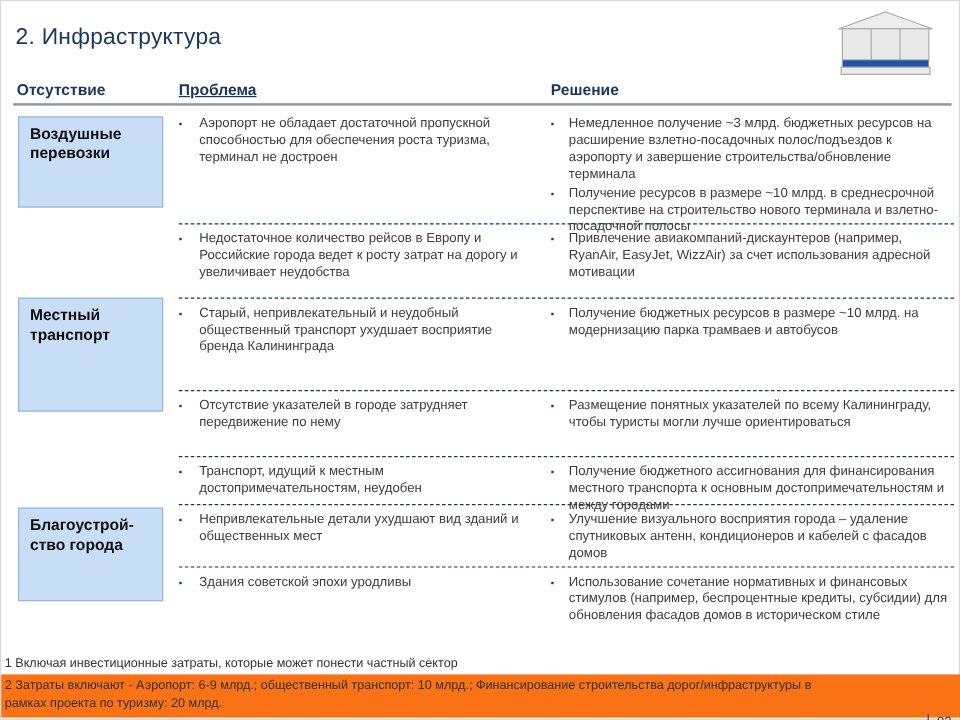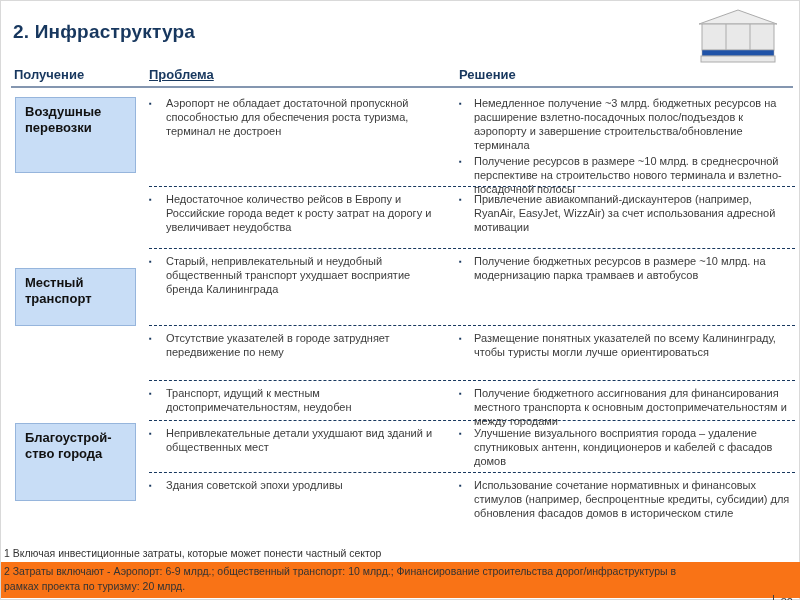--- a/index.html
+++ b/index.html
@@ -1,37 +1,37 @@
 <!DOCTYPE html>
 <html><head>
 <meta charset="utf-8">
 <style>
   * { margin:0; padding:0; box-sizing:border-box; }
   html,body { width:800px; height:600px; }
   body { font-family:"Liberation Sans", sans-serif; background:#ffffff; position:relative; overflow:hidden; }
 
   .slide { position:absolute; left:0; top:0; width:800px; height:600px; background:#fff; border:1px solid #d9d9d9; }
 
-  .title { position:absolute; left:12px; top:20px; font-size:19px; font-weight:bold; color:#17375E; letter-spacing:0.2px; }
+  .title { position:absolute; left:12px; top:20px; font-size:19px; font-weight:normal; color:#17375E; letter-spacing:0.2px; }
 
   
   .bicon { position:absolute; left:696px; top:6px; width:82px; height:56px; }
 
   
   .th { position:absolute; top:66px; font-size:13px; font-weight:bold; color:#17375E; }
   .th-cat { left:13px; }
   .th-prob { left:148px;text-decoration:underline; }
   .th-sol { left:458px;text-align:center; }
   .head-rule { position:absolute; left:10px; top:85px; width:782px; height:2px; background:#8496B0; }
 
   
   .cat-box { position:absolute; left:14px; width:121px; background:#C8DDF6; border:1px solid #96B5DC;
              padding:6px 9px; font-size:13px; font-weight:bold; color:#111; line-height:1.25; }
   .cat-1 { top:96px;  height:76px; }
-  .cat-2 { top:247px; height:58px;margin-top:20px; }
+  .cat-2 { top:247px; height:95px; }
   .cat-3 { top:422px; height:78px; }
 
   
   .rows { position:absolute; left:148px; top:90px; width:646px; }
   .row { display:flex; border-bottom:1px dashed #17375E; }
   .row.last { border-bottom:none; }
   .r1 { height:96px; } .r2 { height:62px; } .r3 { height:77px; } .r4 { height:55px; }
   .r5 { height:40px; } .r6 { height:52px; } .r7 { height:73px; }
   .cell { padding-top:6px; }
   .cell.prob { width:310px; padding-right:14px; }
@@ -59,21 +59,21 @@
     <svg width="82" height="56" viewBox="0 0 82 56">
       <polygon points="41,3 80,17 2,17" fill="#EDEDED" stroke="#ABABAB" stroke-width="1"></polygon>
       <rect x="5" y="17" width="72" height="26" fill="#E9E9E9" stroke="#ABABAB" stroke-width="1"></rect>
       <line x1="29" y1="17" x2="29" y2="43" stroke="#ABABAB" stroke-width="1"></line>
       <line x1="53" y1="17" x2="53" y2="43" stroke="#ABABAB" stroke-width="1"></line>
       <rect x="5" y="43" width="72" height="6" fill="#2053A8" stroke="#ABABAB" stroke-width="0.5"></rect>
       <rect x="4" y="49" width="74" height="6" fill="#E9E9E9" stroke="#ABABAB" stroke-width="1"></rect>
     </svg>
   </div>
 
-  <div class="th th-cat">Получение</div>
+  <div class="th th-cat">Отсутствие</div>
   <div class="th th-prob">Проблема</div>
   <div class="th th-sol">Решение</div>
   <div class="head-rule"></div>
 
   <div class="cat-box cat-1">Воздушные перевозки</div>
   <div class="cat-box cat-2">Местный транспорт</div>
   <div class="cat-box cat-3">Благоустрой-ство города</div>
 
   <div class="rows">
 

